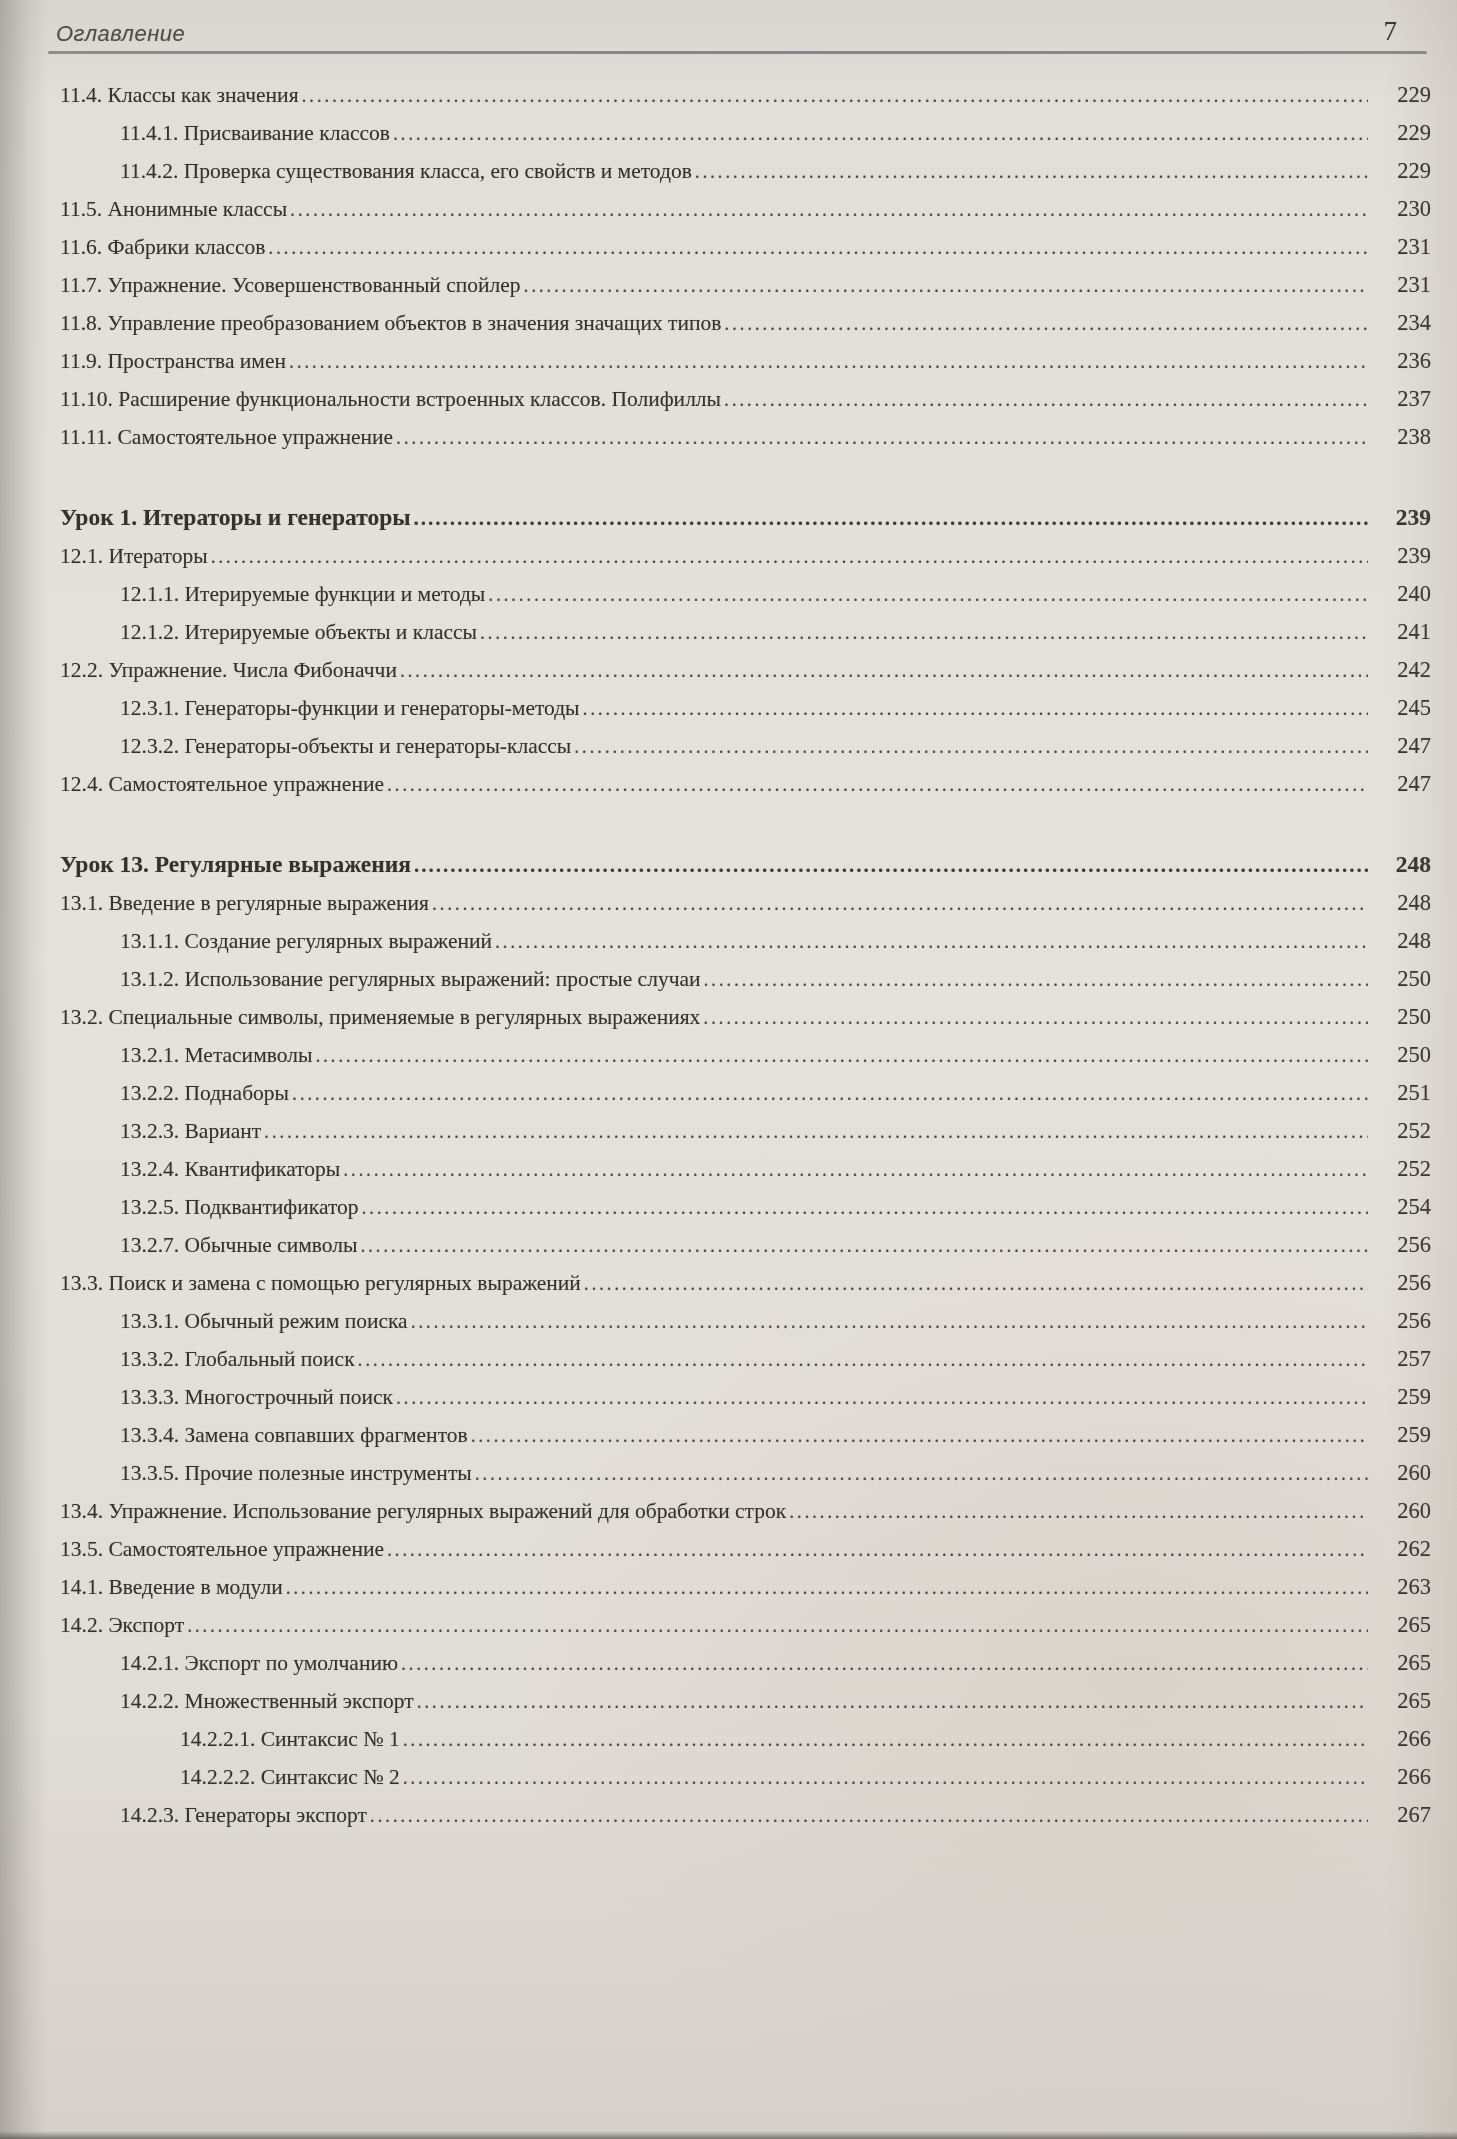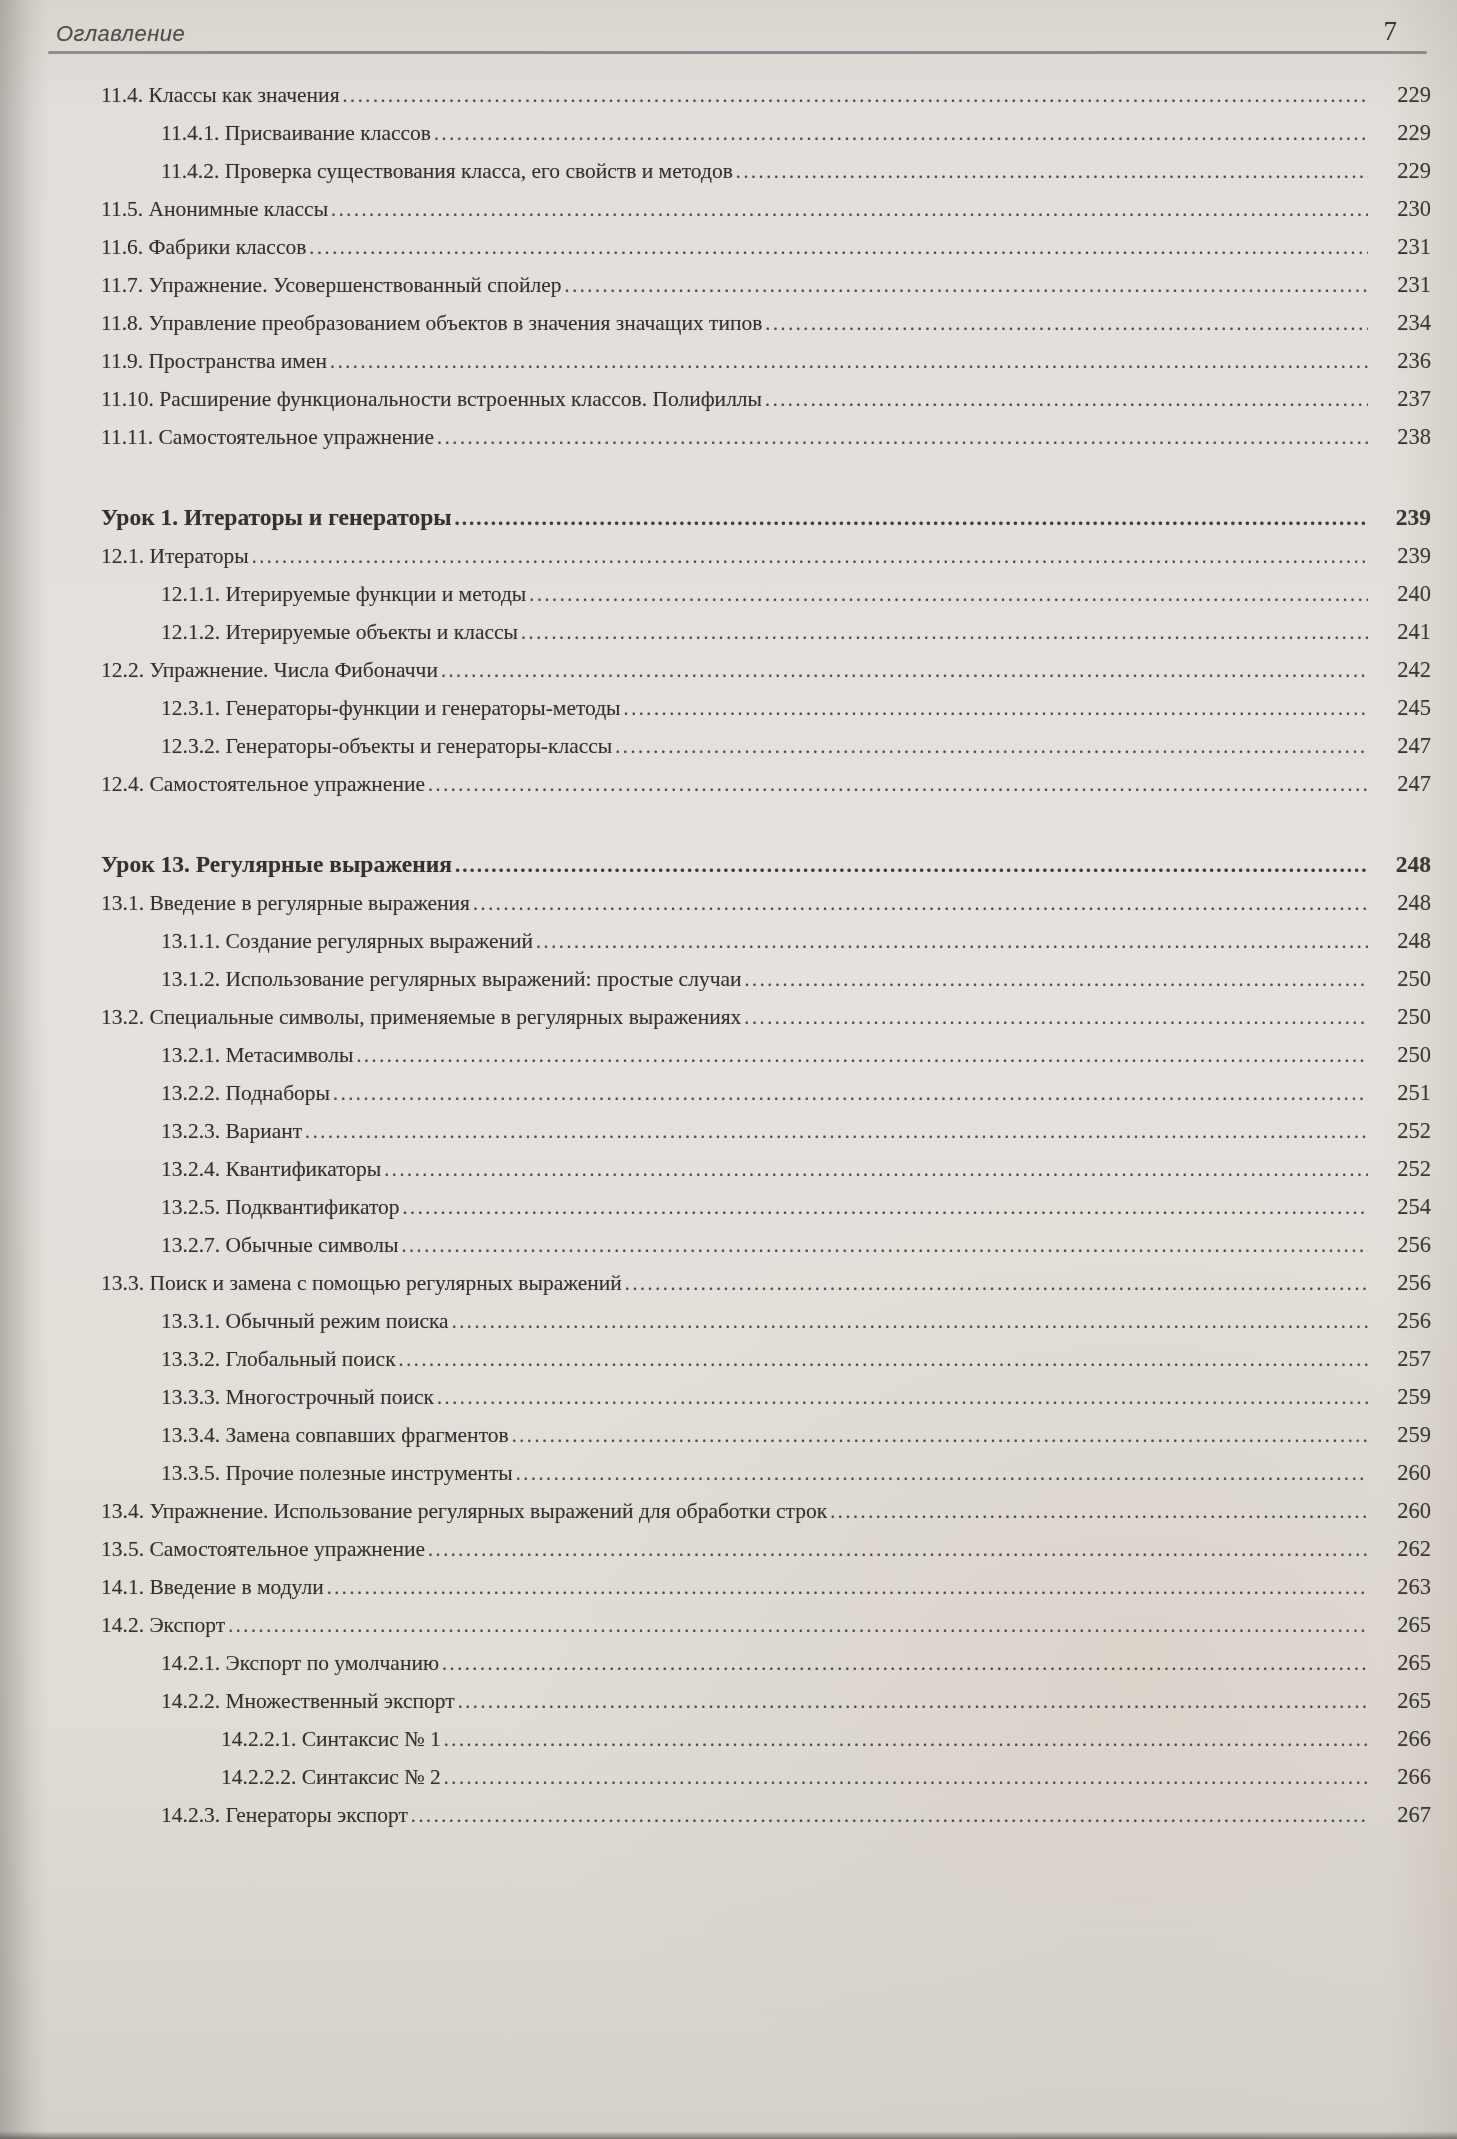--- a/index.html
+++ b/index.html
@@ -61,21 +61,21 @@
     border-radius:2px;
     margin-right:4px;
   }
   .toc { padding-top:22px; }
   .toc-row {
     display:flex; align-items:baseline;
     line-height:38px;
     font-size:21.5px;
     text-shadow:0 0 1px rgba(52,50,46,.30);
   }
-  .toc-row .label { white-space:nowrap;margin-left:41px; }
+  .toc-row .label { white-space:nowrap; }
   .toc-row .dots {
     flex:1 1 auto;
     overflow:hidden;
     white-space:nowrap;
     margin:0 3px;
     min-width:12px;
   }
   .toc-row .dots::after {
     content:"..................................................................................................................................................................................";
     font-size:20px;

